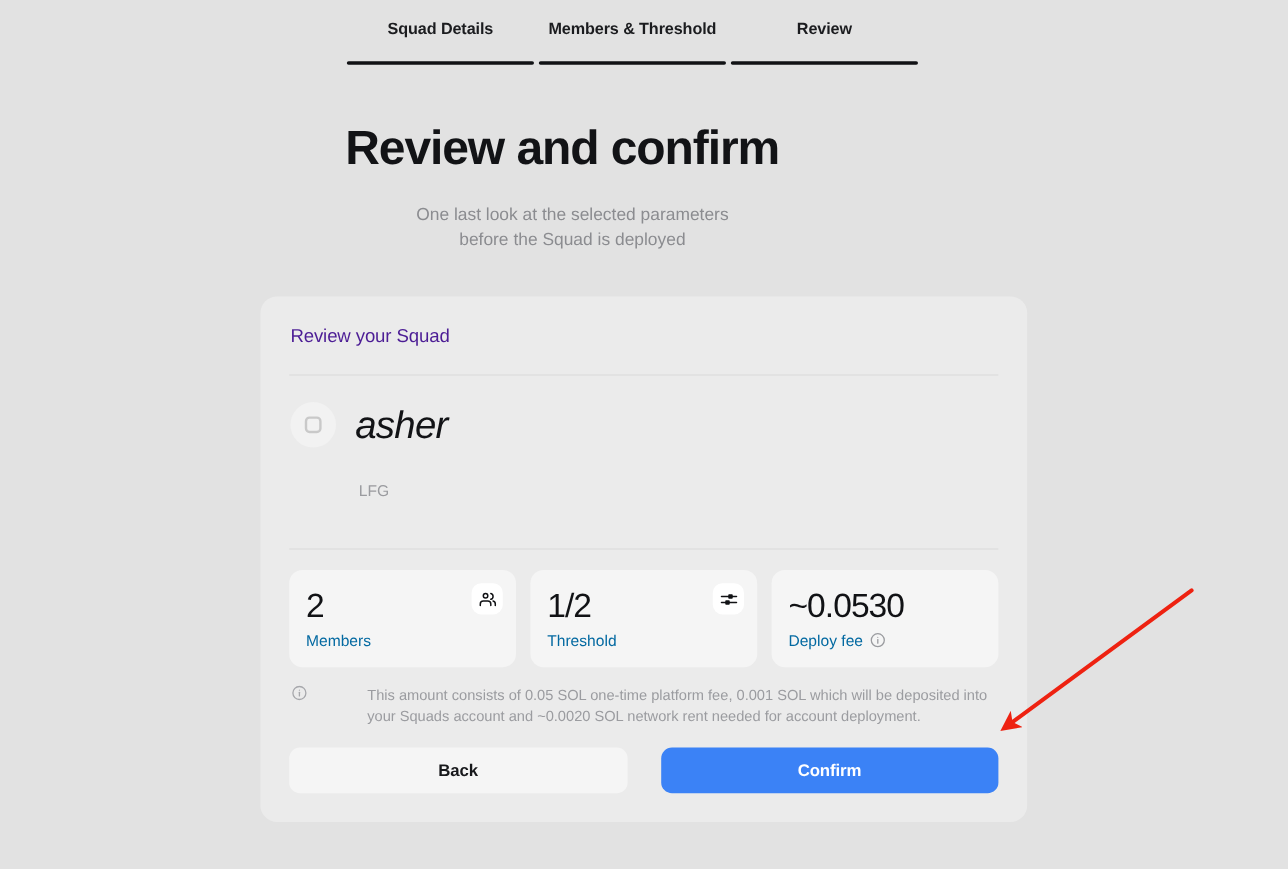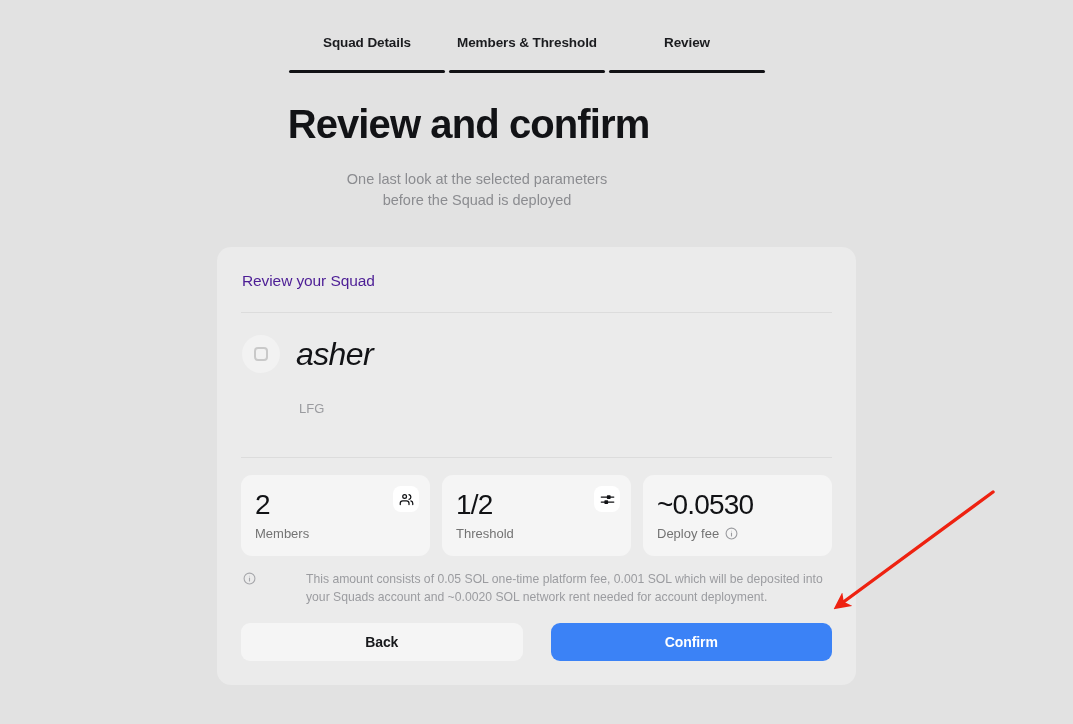--- a/index.html
+++ b/index.html
@@ -12,21 +12,21 @@
     background: #e2e2e2;
     font-family: "Liberation Sans", sans-serif;
     color: #111215;
     position: relative;
     -webkit-font-smoothing: antialiased;
   }
 
   
   .stepper {
     position: absolute;
-    top: 34px;
+    top: 15px;
     left: 289px;
     width: 476px;
     display: flex;
     gap: 4px;
   }
   .step {
     flex: 1 1 0;
     text-align: center;
     cursor: pointer;
   }
@@ -151,21 +151,21 @@
   .stat-value {
     font-size: 28px;
     font-weight: 400;
     letter-spacing: -0.8px;
     color: #111215;
     line-height: 34px;
   }
   .stat-label {
     margin-top: 3px;
     font-size: 13px;
-    color: #737373;
+    color: #0369a1;
     line-height: 17px;
     display: flex;
     align-items: center;
     gap: 6px;
   }
   .stat-icon {
     position: absolute;
     right: 11px;
     top: 11px;
     width: 26px;

